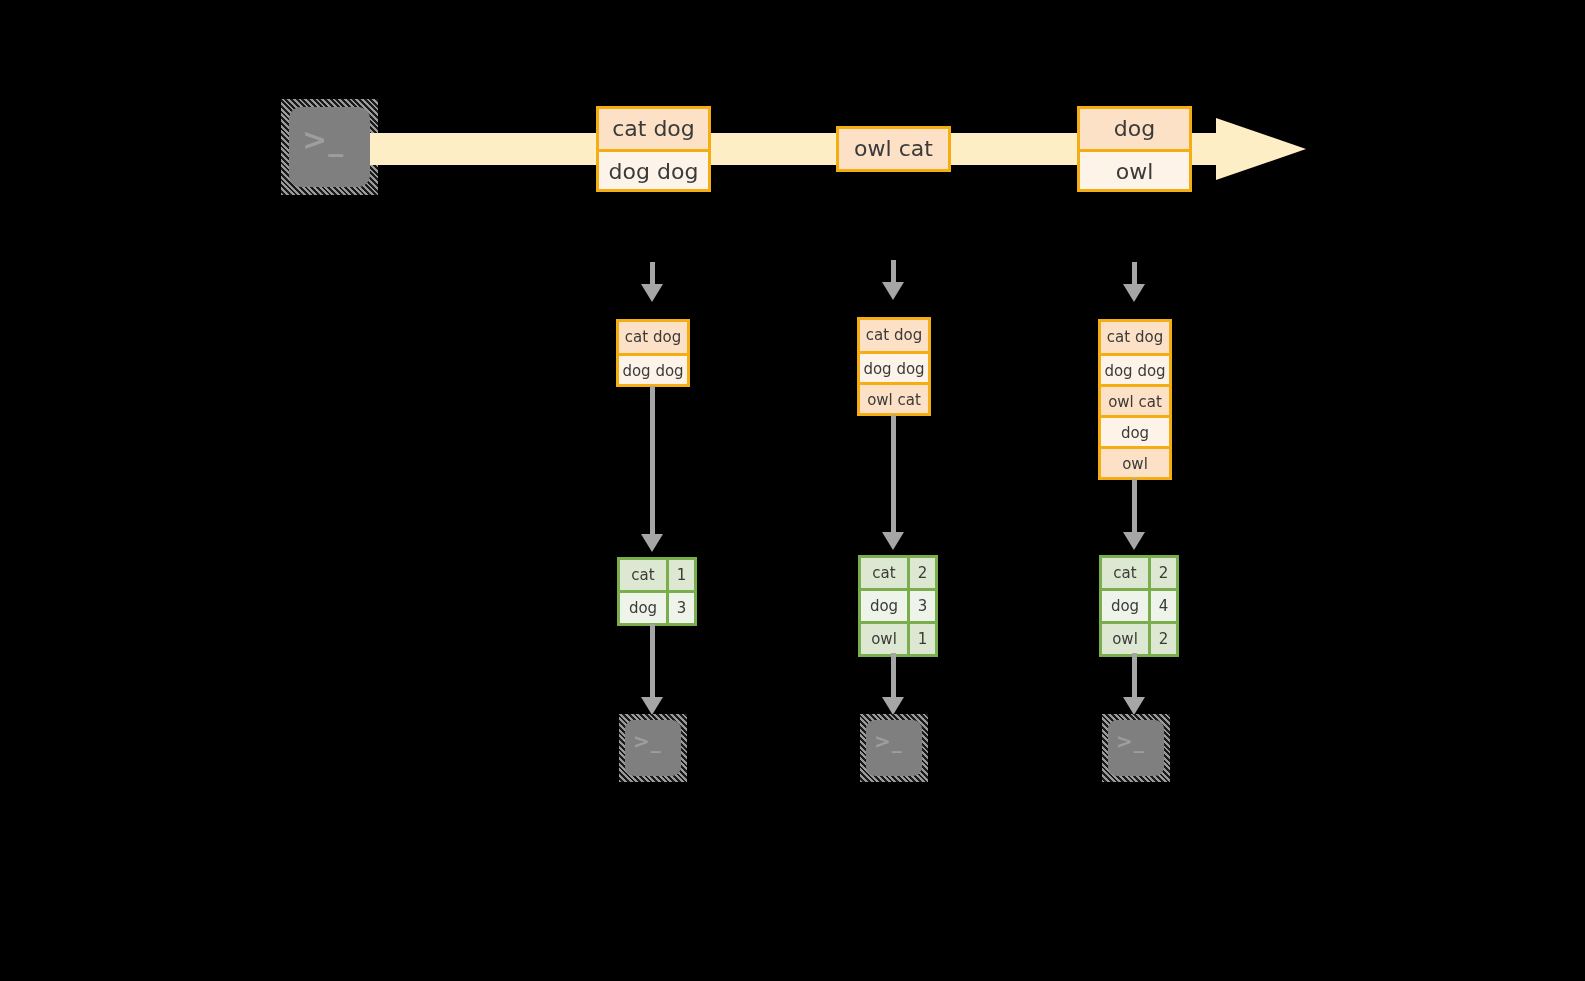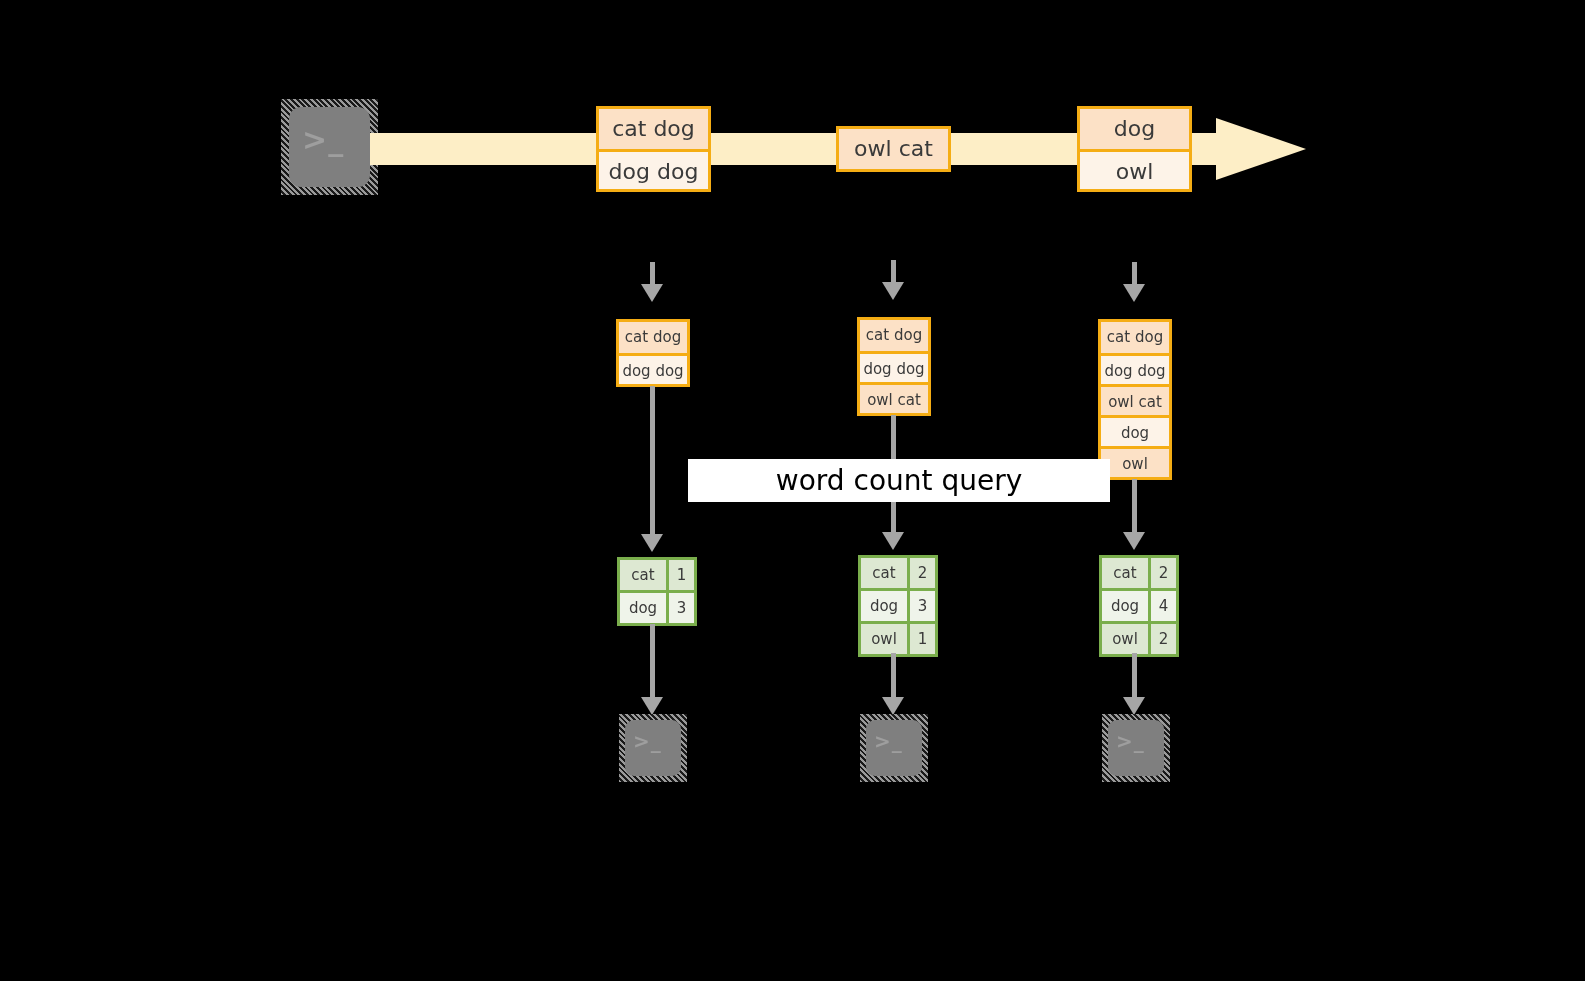--- a/index.html
+++ b/index.html
@@ -286,15 +286,14 @@
   </div>
 
   <div class="conn-line" style="left:1132px; top:653px; height:46px;"></div>
   <div class="conn-head" style="left:1123px; top:697px;"></div>
 
   <div class="terminal terminal-small" style="left:1102px; top:714px;">
     <div class="inner"></div>
     <div class="glyph">&gt;_</div>
   </div>
 
-  <div class="query-banner">word count query</div>
 
 </div>
 
 </body></html>

